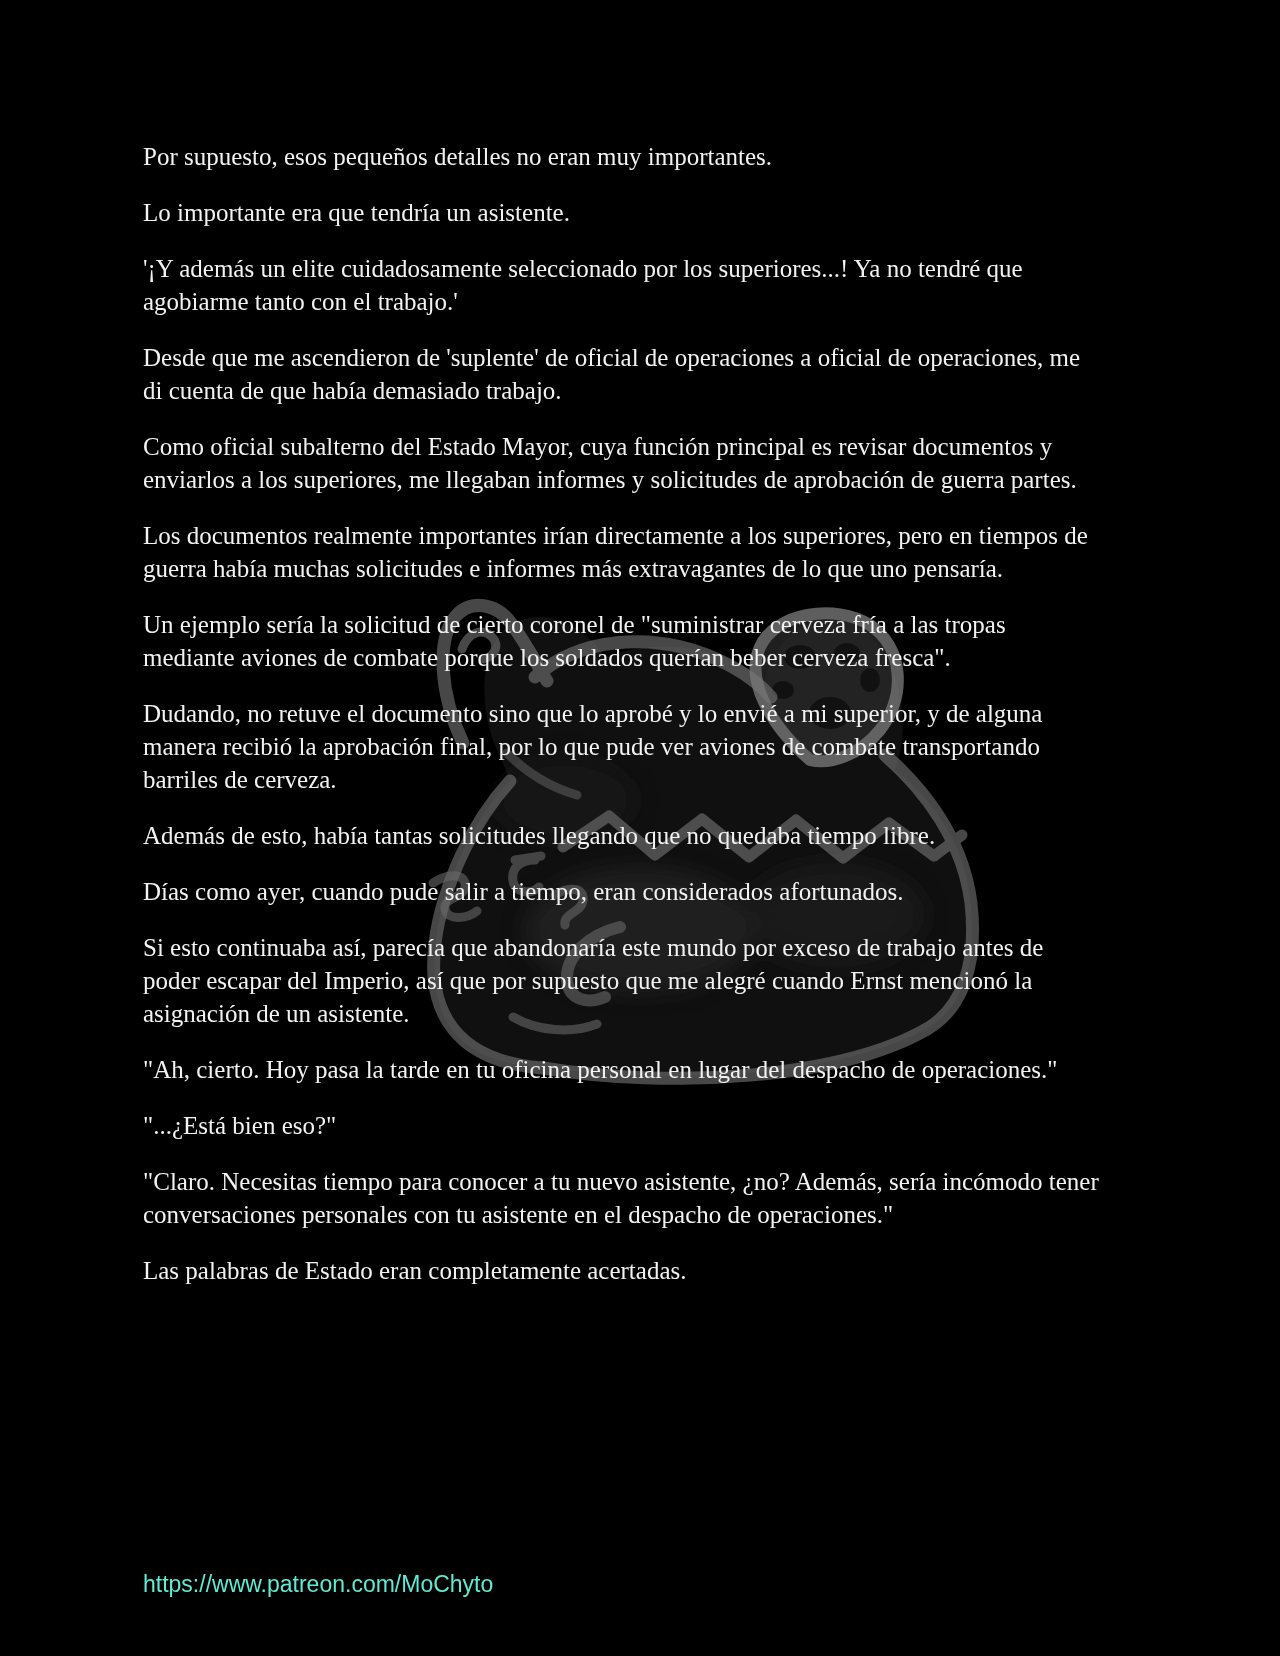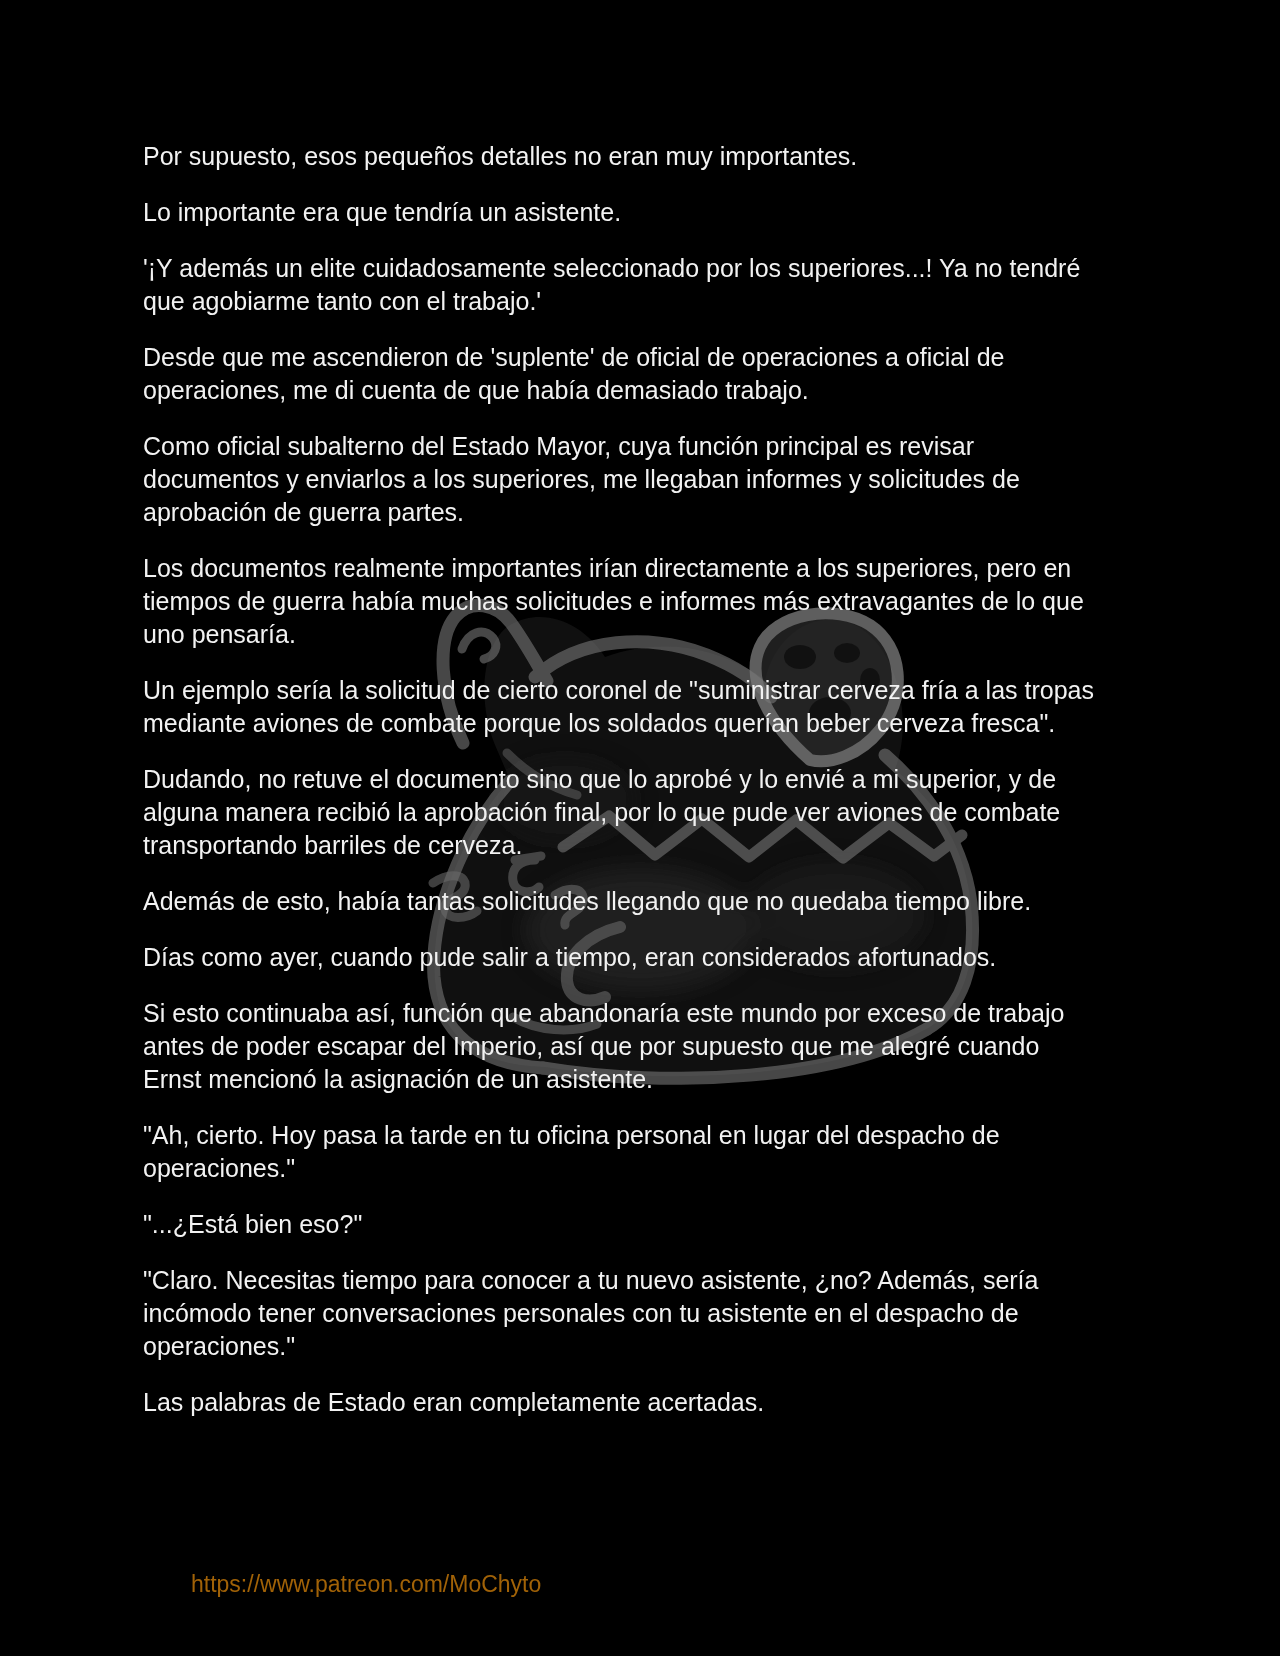--- a/index.html
+++ b/index.html
@@ -36,30 +36,30 @@
     width: 958px;
     z-index: 2;
     color: #f2f2f2;
     font-size: 25px;
     line-height: 33px;
     font-weight: 400;
   }
   .content p {
     margin: 0 0 23px 0;
     padding: 0;
+    font-family: Liberation Serif, serif;
   }
   .footer {
     position: absolute;
     left: 143px;
     top: 1570px;
     z-index: 2;
-    color: #a16207;
+    color: #5eead4;
     font-size: 23px;
     line-height: 28px;
-    margin-left: 48px;
   }
 </style>
 </head>
 <body>
 
 <div class="page">
 
   <svg class="watermark" viewBox="0 0 600 505" xmlns="http://www.w3.org/2000/svg" aria-hidden="true">
     <defs>
       <filter id="smudge" x="-60%" y="-60%" width="220%" height="220%">
@@ -123,21 +123,21 @@
     <p>Por supuesto, esos pequeños detalles no eran muy importantes.</p>
     <p>Lo importante era que tendría un asistente.</p>
     <p>'¡Y además un elite cuidadosamente seleccionado por los superiores...! Ya no tendré que agobiarme tanto con el trabajo.'</p>
     <p>Desde que me ascendieron de 'suplente' de oficial de operaciones a oficial de operaciones, me di cuenta de que había demasiado trabajo.</p>
     <p>Como oficial subalterno del Estado Mayor, cuya función principal es revisar documentos y enviarlos a los superiores, me llegaban informes y solicitudes de aprobación de guerra partes.</p>
     <p>Los documentos realmente importantes irían directamente a los superiores, pero en tiempos de guerra había muchas solicitudes e informes más extravagantes de lo que uno pensaría.</p>
     <p>Un ejemplo sería la solicitud de cierto coronel de "suministrar cerveza fría a las tropas mediante aviones de combate porque los soldados querían beber cerveza fresca".</p>
     <p>Dudando, no retuve el documento sino que lo aprobé y lo envié a mi superior, y de alguna manera recibió la aprobación final, por lo que pude ver aviones de combate transportando barriles de cerveza.</p>
     <p>Además de esto, había tantas solicitudes llegando que no quedaba tiempo libre.</p>
     <p>Días como ayer, cuando pude salir a tiempo, eran considerados afortunados.</p>
-    <p>Si esto continuaba así, función que abandonaría este mundo por exceso de trabajo antes de poder escapar del Imperio, así que por supuesto que me alegré cuando Ernst mencionó la asignación de un asistente.</p>
+    <p>Si esto continuaba así, parecía que abandonaría este mundo por exceso de trabajo antes de poder escapar del Imperio, así que por supuesto que me alegré cuando Ernst mencionó la asignación de un asistente.</p>
     <p>"Ah, cierto. Hoy pasa la tarde en tu oficina personal en lugar del despacho de operaciones."</p>
     <p>"...¿Está bien eso?"</p>
     <p>"Claro. Necesitas tiempo para conocer a tu nuevo asistente, ¿no? Además, sería incómodo tener conversaciones personales con tu asistente en el despacho de operaciones."</p>
     <p>Las palabras de Estado eran completamente acertadas.</p>
   </div>
 
   <div class="footer">https://www.patreon.com/MoChyto</div>
 
 </div>
 

